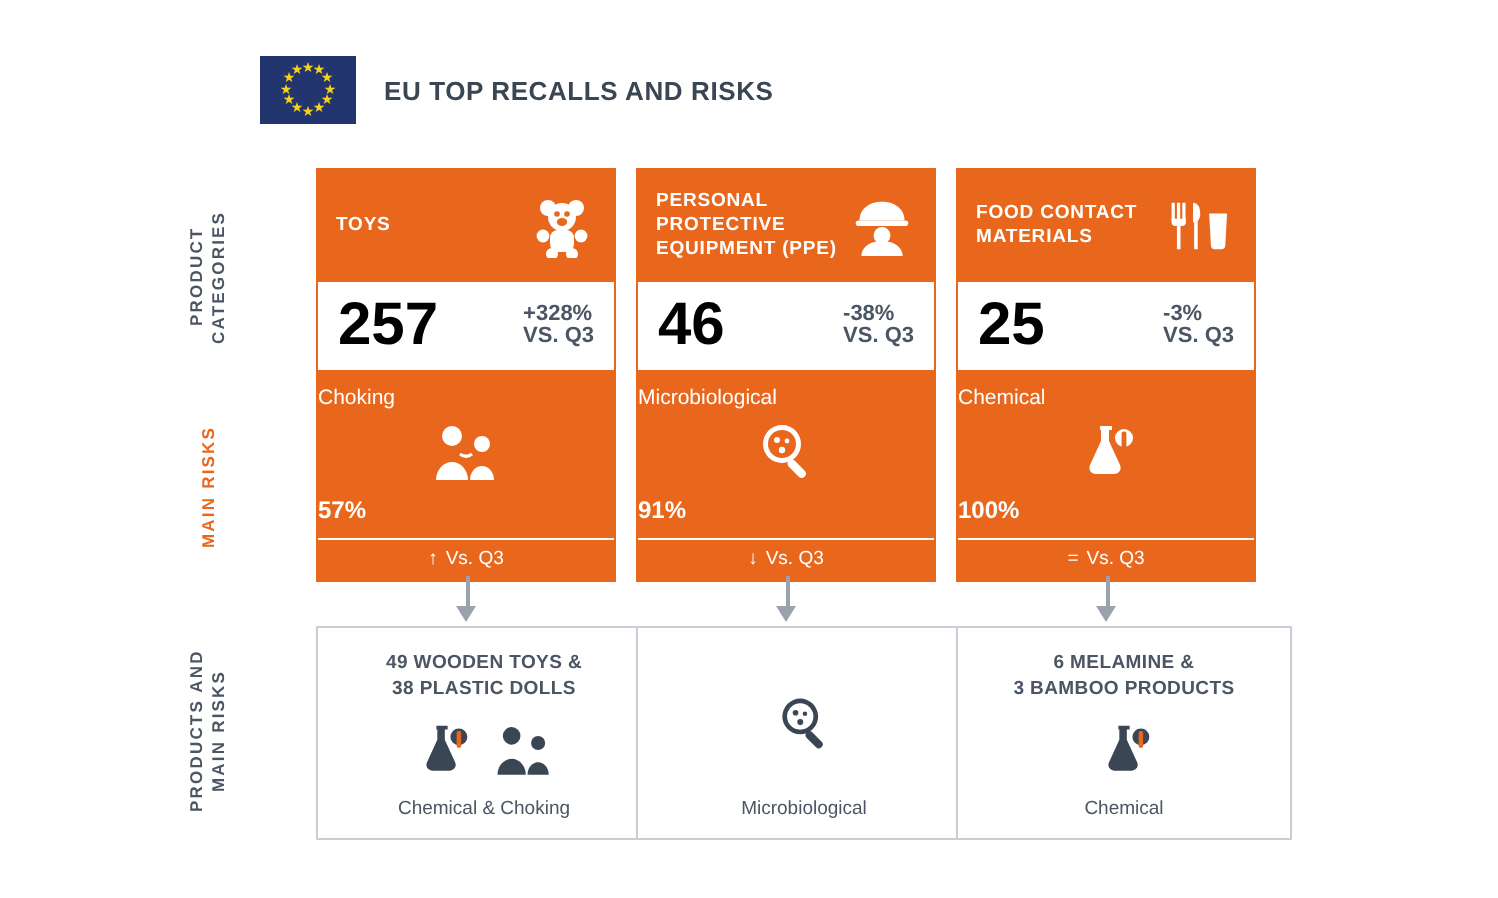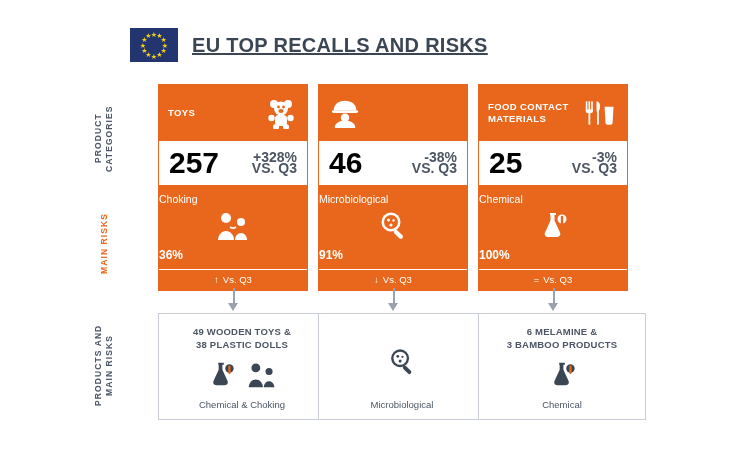--- a/index.html
+++ b/index.html
@@ -38,26 +38,25 @@
   .eu-star {
     position: absolute;
     color: #f7d117;
     font-size: 7px;
     line-height: 7px;
     width: 7px;
     height: 7px;
     text-align: center;
   }
   .header-title {
-    font-size: 20px;
+    font-size: 13px;
     font-weight: bold;
     color: #3b4654;
     letter-spacing: 0.3px;
     white-space: nowrap;
-    text-decoration: underline;
   }
 
   
   .vlabel {
     position: absolute;
     writing-mode: vertical-rl;
     transform: rotate(180deg);
     text-align: center;
     font-size: 8.5px;
     font-weight: bold;
@@ -126,22 +125,22 @@
     box-sizing: border-box;
     border-bottom: 1.5px solid #e8671c;
   }
   .big-num {
     font-size: 30px;
     font-weight: bold;
     color: #000000;
     line-height: 30px;
   }
   .delta {
-    text-align: right;
-    font-size: 14px;
+    text-align: left;
+    font-size: 11px;
     color: #4b5563;
     line-height: 11px;
     font-weight: bold;
   }
   .delta .vsq { font-weight: bold; }
 
   .risk-band {
     background: #e8671c;
     color: #ffffff;
     padding: 6px 0 5px 0;
@@ -306,21 +305,21 @@
         <svg width="36" height="34" viewBox="0 0 36 34">
           <g fill="#ffffff">
             <circle cx="11" cy="9" r="5"></circle>
             <path d="M3 31c0-5 3.6-9 8-9s8 4 8 9z"></path>
             <circle cx="26" cy="13" r="4"></circle>
             <path d="M20 31c0-4 2.8-7 6-7s6 3 6 7z"></path>
             <path d="M15 18c2 1.5 4 1.5 6 0" stroke="#ffffff" stroke-width="1.6" fill="none"></path>
           </g>
         </svg>
       </div>
-      <div class="risk-pct">36%</div>
+      <div class="risk-pct">57%</div>
       <div class="risk-trend">
         <span>↑</span>
         <span>Vs. Q3</span>
       </div>
     </div>
   </div>
   <div class="arrow" style="left:158px;">
     <div class="arrow-line"></div>
       <div class="arrow-head"></div>
   </div>
@@ -348,20 +347,21 @@
             <path d="M20 31c0-4 2.8-7 6-7s6 3 6 7z"></path>
           </g>
         </svg>
       </div>
     </div>
     <div class="prod-risk">Chemical &amp; Choking</div>
   </div>
 
   <div class="card-top" style="left:318px;">
     <div class="cat-head">
+      <div class="cat-name">PERSONAL PROTECTIVE EQUIPMENT (PPE)</div>
       <div class="cat-icon">
         <svg width="30" height="30" viewBox="0 0 32 32">
           <g fill="#ffffff">
             <path d="M4 13c0-6 5-10 12-10s12 4 12 10z"></path>
             <rect x="2" y="13" width="28" height="3" rx="1.5"></rect>
             <circle cx="16" cy="21" r="4.5"></circle>
             <path d="M5 32c0-5 5-8 11-8s11 3 11 8z"></path>
           </g>
         </svg>
       </div>

